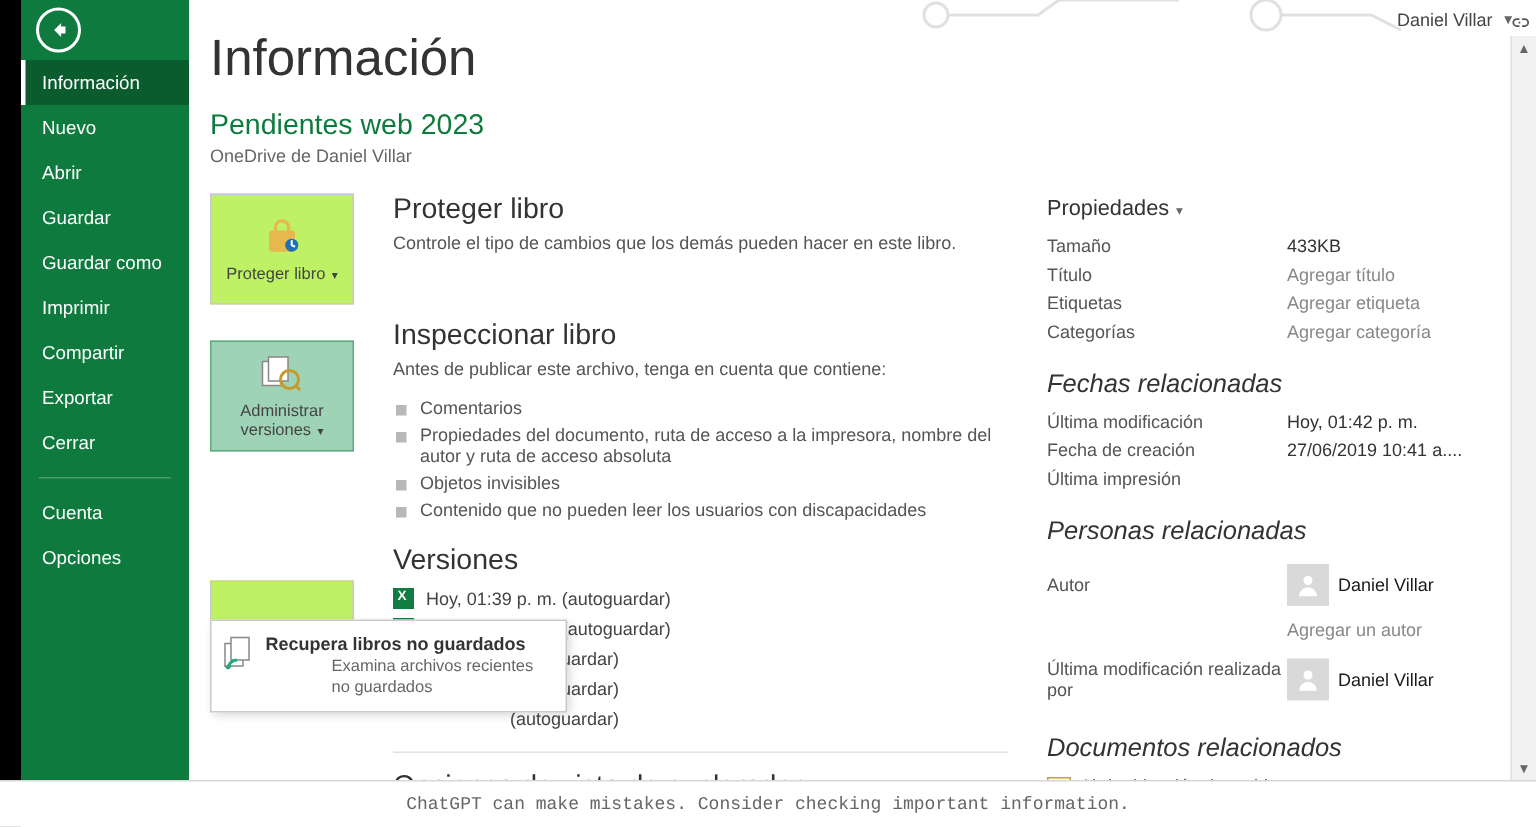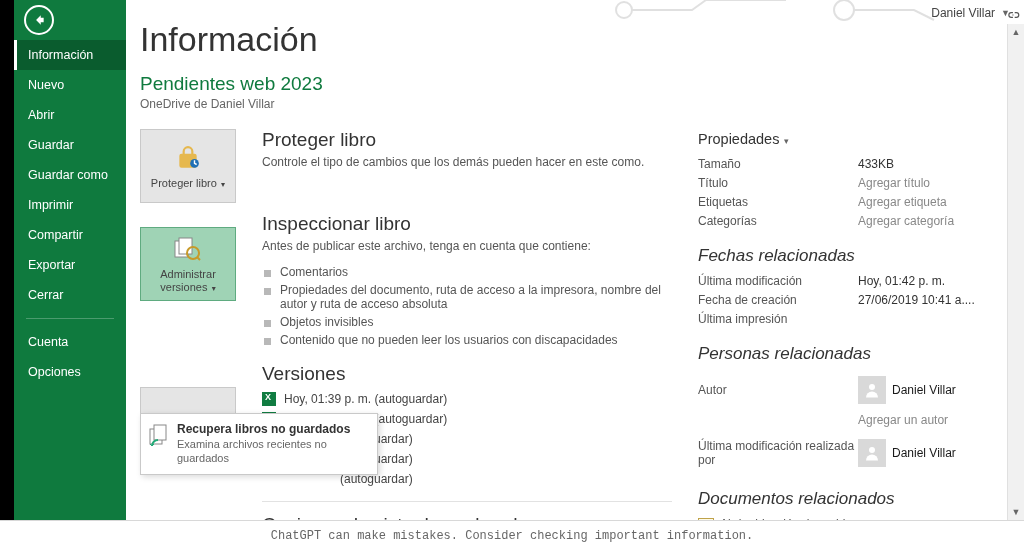--- a/index.html
+++ b/index.html
@@ -28,38 +28,38 @@
   .scroll .down{position:absolute;bottom:0;width:100%;}
   
   .main{position:absolute;left:126px;top:0;right:16px;bottom:31px;padding:14px 10px 0 14px;overflow:hidden;}
   h1{font-size:34px;font-weight:300;color:#333;margin:6px 0 14px;}
   .docname{color:#0f7a3e;font-size:19px;margin:0 0 2px;}
   .docloc{font-size:12px;color:#666;margin-bottom:18px;}
   .cols{display:flex;gap:26px;}
   .colA{width:96px;flex:0 0 96px;}
   .colB{flex:1;min-width:0;}
   .colC{width:300px;flex:0 0 300px;padding-top:2px;}
-  .tile{width:94px;height:72px;border:1px solid #c9c9c9;background:#e5e5e5;display:flex;flex-direction:column;align-items:center;justify-content:center;text-align:center;font-size:11px;color:#444;margin-bottom:24px;cursor:pointer;}
+  .tile{width:94px;height:72px;border:1px solid #c9c9c9;background:#bef264;display:flex;flex-direction:column;align-items:center;justify-content:center;text-align:center;font-size:11px;color:#444;margin-bottom:24px;cursor:pointer;}
   .tile.active{background:#9fd3b5;border-color:#5fab80;}
   .tile .ico{height:30px;display:flex;align-items:center;justify-content:center;margin-bottom:4px;}
   .tile .lbl{line-height:1.15;}
   .tile .caret{font-size:8px;margin-left:2px;}
   .section-title{font-size:19px;color:#333;margin:0 0 4px;}
   .section-sub{font-size:12px;color:#555;margin:0 0 10px;}
   ul.bullets{list-style:none;margin:0 0 14px;padding:0;}
   ul.bullets li{font-size:12px;color:#555;padding:2px 0 2px 18px;position:relative;}
   ul.bullets li::before{content:"";position:absolute;left:2px;top:7px;width:7px;height:7px;background:#b8b8b8;}
   .ver-list{list-style:none;margin:4px 0 0;padding:0;}
   .ver-list li{font-size:12px;color:#444;padding:3px 0;display:flex;align-items:center;gap:8px;}
   .xls-ico{width:14px;height:14px;background:#107c41;position:relative;flex:0 0 14px;}
   .xls-ico::after{content:"X";position:absolute;left:3px;top:0;color:#fff;font-size:9px;font-weight:bold;}
   .popup{position:absolute;left:0;top:284px;width:192px;background:#fff;border:1px solid #c9c9c9;box-shadow:2px 2px 6px rgba(0,0,0,.15);padding:8px 8px 8px 36px;z-index:5;}
   .popup .picon{position:absolute;left:8px;top:10px;}
   .popup .ptitle{font-weight:600;font-size:12px;color:#333;}
-  .popup .psub{font-size:11px;color:#666;line-height:1.25;margin-top:2px;}
+  .popup .psub{font-size:11px;color:#666;line-height:1.25;margin-top:2px;margin-left:44px;}
   
   .phead{font-size:14.5px;color:#333;margin:0 0 10px;}
   .phead .caret{font-size:9px;color:#666;margin-left:2px;}
   .prow{display:flex;font-size:12px;margin:5px 0;}
   .prow .k{width:160px;color:#555;}
   .prow .v{color:#333;}
   .prow .v.ph{color:#888;cursor:pointer;}
   .psec{font-size:17px;color:#333;margin:18px 0 8px;font-style:italic;}
   .avatar{width:28px;height:28px;background:#d9d9d9;display:inline-flex;align-items:center;justify-content:center;margin-right:6px;vertical-align:middle;}
   .avatar svg{width:18px;height:18px;fill:#fff;}
@@ -183,21 +183,21 @@
                 <rect x="2" y="4" width="14" height="16" fill="#107c41"></rect>
                 <text x="5" y="16" fill="#fff" font-size="10" font-weight="bold">X</text>
                 <circle cx="18" cy="17" r="5" fill="#3b82c4"></circle>
               </svg>
           </div>
         </div>
       </div>
 
       <div class="colB">
         <div class="section-title">Proteger libro</div>
-        <div class="section-sub">Controle el tipo de cambios que los demás pueden hacer en este como.</div>
+        <div class="section-sub">Controle el tipo de cambios que los demás pueden hacer en este libro.</div>
         <div style="height:34px;"></div>
 
         <div class="section-title">Inspeccionar libro</div>
         <div class="section-sub">Antes de publicar este archivo, tenga en cuenta que contiene:</div>
         <ul class="bullets">
           <li>Comentarios</li>
           <li>Propiedades del documento, ruta de acceso a la impresora, nombre del autor y ruta de acceso absoluta</li>
           <li>Objetos invisibles</li>
           <li>Contenido que no pueden leer los usuarios con discapacidades</li>
         </ul>

